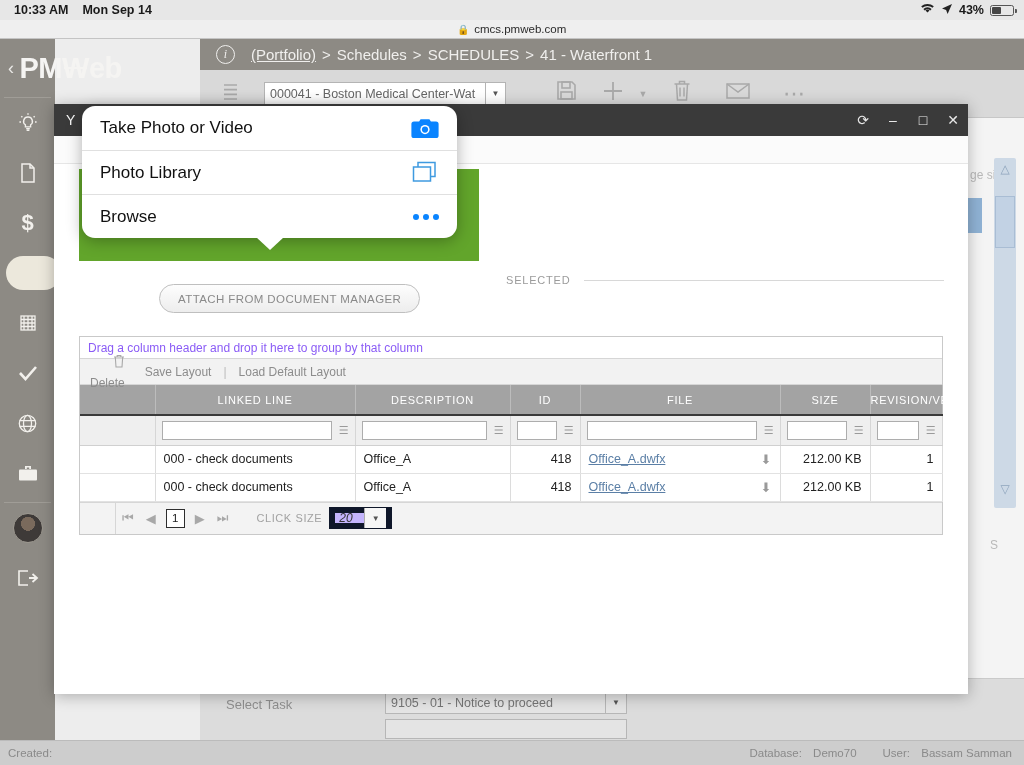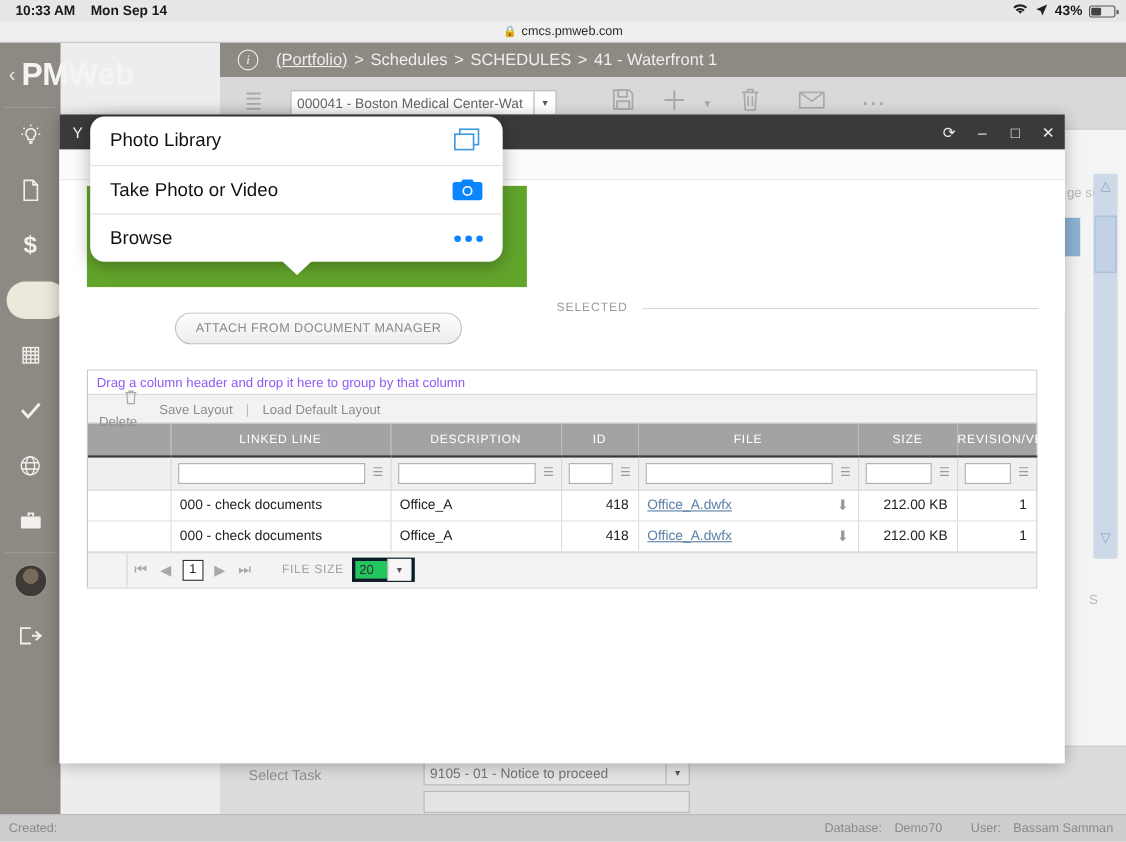--- a/index.html
+++ b/index.html
@@ -226,21 +226,21 @@
   }
   .pager .lead { width: 36px; height: 31px; border-right: 1px solid #d6d6d6; }
   .pg-btn { color: #a8a8a8; font-size: 13px; padding: 0 6px; }
   .pg-num {
     width: 19px; height: 19px; border: 1px solid #2e2e2e; background: #fff;
     display: flex; align-items: center; justify-content: center; font-size: 11.5px; color: #222; margin: 0 4px;
   }
   .pg-size-lbl { margin-left: 22px; font-size: 11px; color: #a2a2a2; letter-spacing: .6px; }
   .pg-size {
     margin-left: 7px; display: flex; align-items: center; height: 22px;
-    border: 3px solid #0f172a; background: #22c55e;
+    border: 6px solid #0f172a; background: #c4b5fd; font-style: italic;
   }
   .pg-size .v { width: 29px; text-align: left; padding-left: 4px; font-size: 12px; color: #333; }
   .pg-size .a { width: 22px; height: 20px; border-left: 1px solid #adadad; display: flex; align-items: center; justify-content: center; font-size: 8px; color: #555; background: #f6f6f6; }
 
   
   .popup {
     position: absolute; left: 82px; top: 106px; width: 375px;
     background: #ffffff; border-radius: 13px; box-shadow: 0 3px 16px rgba(0,0,0,.30);
     overflow: visible;
   }
@@ -574,50 +574,50 @@
         </tbody>
       </table>
 
       <div class="pager">
         <span class="lead"></span>
         <span class="pg-btn">⏮</span>
         <span class="pg-btn">◀</span>
         <span class="pg-num">1</span>
         <span class="pg-btn">▶</span>
         <span class="pg-btn">⏭</span>
-        <span class="pg-size-lbl">FILE SIZE</span>
+        <span class="pg-size-lbl">CLICK SIZE</span>
         <span class="pg-size">
           <span class="v">20</span>
           <span class="a">▼</span>
         </span>
       </div>
     </div>
   </div>
 
   <div class="popup">
-    <div class="popup-item">
-      <span class="lbl">Photo Library</span>
-      <span class="ic">
-        <svg width="28" height="24" viewBox="0 0 28 24" fill="none" stroke="#3f9ae0" stroke-width="1.5">
-          <rect x="7" y="1.5" width="17" height="14"></rect>
-            <rect x="2.5" y="6" width="17" height="14" fill="#fff"></rect>
-        </svg>
-      </span>
-    </div>
     <div class="popup-item">
       <span class="lbl">Take Photo or Video</span>
       <span class="ic">
         <svg width="28" height="21" viewBox="0 0 28 21" fill="#0a84ff">
           <path d="M9.6 1.2h8.8l1.5 2.2H25A2.6 2.6 0 0127.6 6v11.4A2.6 2.6 0 0125 20H3a2.6 2.6 0 01-2.6-2.6V6A2.6 2.6 0 013 3.4h5.1l1.5-2.2z"></path>
           <circle cx="14" cy="11.6" r="4.6" fill="#fff"></circle>
             <circle cx="14" cy="11.6" r="3.1" fill="#0a84ff"></circle>
         </svg>
       </span>
     </div>
     <div class="popup-item">
+      <span class="lbl">Photo Library</span>
+      <span class="ic">
+        <svg width="28" height="24" viewBox="0 0 28 24" fill="none" stroke="#3f9ae0" stroke-width="1.5">
+          <rect x="7" y="1.5" width="17" height="14"></rect>
+            <rect x="2.5" y="6" width="17" height="14" fill="#fff"></rect>
+        </svg>
+      </span>
+    </div>
+    <div class="popup-item">
       <span class="lbl">Browse</span>
       <span class="ic">
         <span class="dots">
             <i></i>
             <i></i>
             <i></i>
           </span>
       </span>
     </div>
     <div class="popup-tail"></div>

